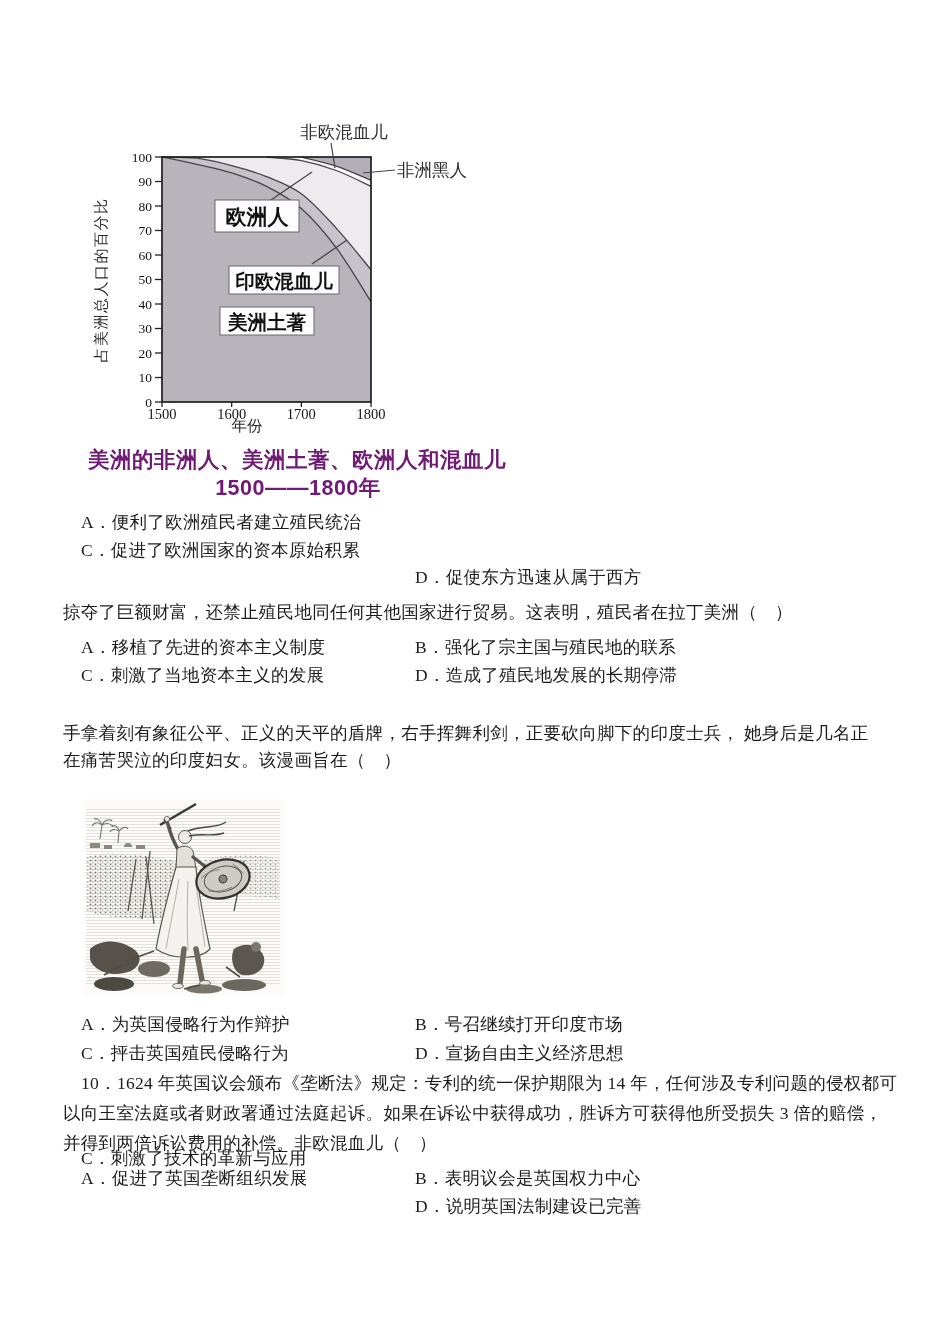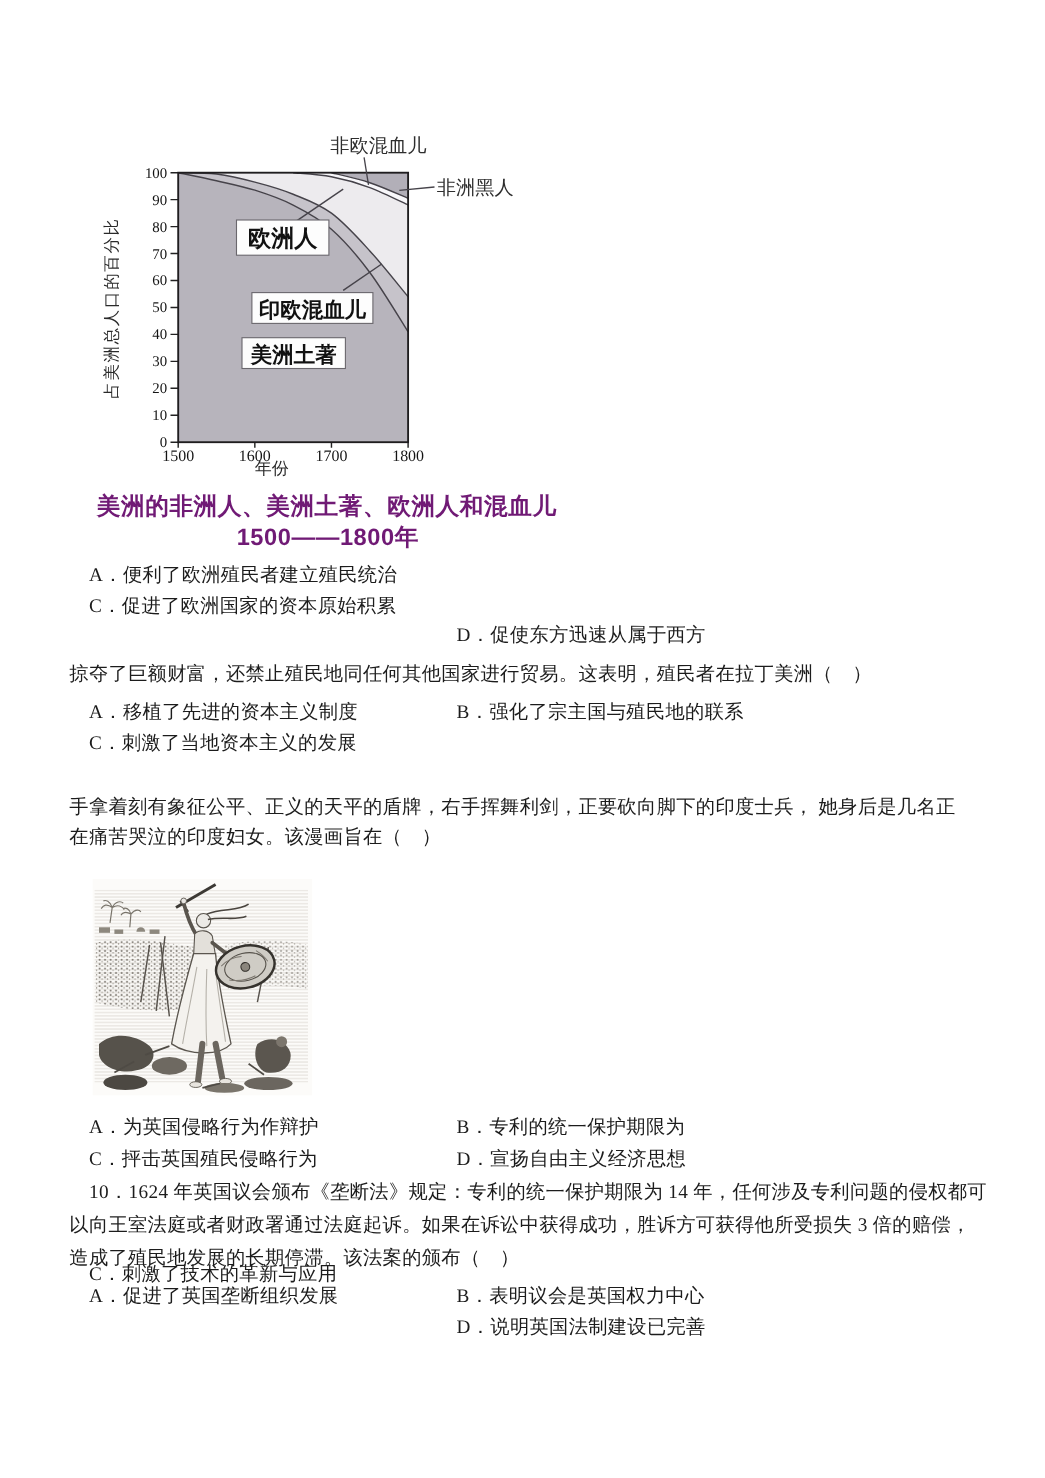--- a/index.html
+++ b/index.html
@@ -122,20 +122,21 @@
   <div class="caption" style="left:88px;top:473px;width:420px;text-align:center;">1500——1800年</div>
 
   <div class="txt" style="left:81px;top:510px;">A．便利了欧洲殖民者建立殖民统治</div>
   <div class="txt" style="left:81px;top:538px;">C．促进了欧洲国家的资本原始积累</div>
   <div class="txt" style="left:81px;top:538px;margin-left:334px;margin-top:27px;">D．促使东方迅速从属于西方</div>
 
   <div class="txt" style="left:63px;top:600px;">掠夺了巨额财富，还禁止殖民地同任何其他国家进行贸易。这表明，殖民者在拉丁美洲（　）</div>
   <div class="txt" style="left:81px;top:635px;">A．移植了先进的资本主义制度</div>
   <div class="txt" style="left:415px;top:635px;">B．强化了宗主国与殖民地的联系</div>
   <div class="txt" style="left:81px;top:663px;">C．刺激了当地资本主义的发展</div>
+  <div class="txt" style="left:415px;top:663px;">D．造成了殖民地发展的长期停滞</div>
 
   <div class="txt" style="left:63px;top:721px;">手拿着刻有象征公平、正义的天平的盾牌，右手挥舞利剑，正要砍向脚下的印度士兵，  她身后是几名正</div>
   <div class="txt" style="left:63px;top:748px;">在痛苦哭泣的印度妇女。该漫画旨在（　）</div>
 
   <svg viewBox="0 0 200 197" style="position:absolute;left:84px;top:799px;width:200px;height:197px;">
     <defs>
       <pattern id="eng" width="4" height="3" patternUnits="userSpaceOnUse">
         <line x1="0" y1="1.5" x2="4" y2="1.5" stroke="#dcd9d3" stroke-width="0.8"></line>
       </pattern>
       <pattern id="dots" width="5" height="4" patternUnits="userSpaceOnUse">
@@ -202,25 +203,25 @@
       <g stroke="#4f4b45" stroke-width="1.6">
         <line x1="48" y1="160" x2="70" y2="152"></line>
           <line x1="20" y1="176" x2="38" y2="166"></line>
         <line x1="142" y1="168" x2="156" y2="178"></line>
           <line x1="100" y1="190" x2="116" y2="186"></line>
       </g>
     </g>
   </svg>
 
   <div class="txt" style="left:81px;top:1012px;">A．为英国侵略行为作辩护</div>
-  <div class="txt" style="left:415px;top:1012px;">B．专利的统一保护期限为</div>
+  <div class="txt" style="left:415px;top:1012px;">B．号召继续打开印度市场</div>
   <div class="txt" style="left:81px;top:1041px;">C．抨击英国殖民侵略行为</div>
   <div class="txt" style="left:415px;top:1041px;">D．宣扬自由主义经济思想</div>
 
   <div class="txt" style="left:81px;top:1071px;">10．1624 年英国议会颁布《垄断法》规定：专利的统一保护期限为 14 年，任何涉及专利问题的侵权都可</div>
   <div class="txt" style="left:63px;top:1101px;">以向王室法庭或者财政署通过法庭起诉。如果在诉讼中获得成功，胜诉方可获得他所受损失 3 倍的赔偿，</div>
-  <div class="txt" style="left:63px;top:1131px;">造成了殖民地发展的长期停滞。该法案的颁布（　）</div>
+  <div class="txt" style="left:63px;top:1131px;">并得到两倍诉讼费用的补偿。非欧混血儿（　）</div>
   <div class="txt" style="left:81px;top:1166px;">A．促进了英国垄断组织发展</div>
   <div class="txt" style="left:415px;top:1166px;">B．表明议会是英国权力中心</div>
   <div class="txt" style="left:81px;top:1146px;">C．刺激了技术的革新与应用</div>
   <div class="txt" style="left:415px;top:1194px;">D．说明英国法制建设已完善</div>
 
 </div>
 
 </body></html>

